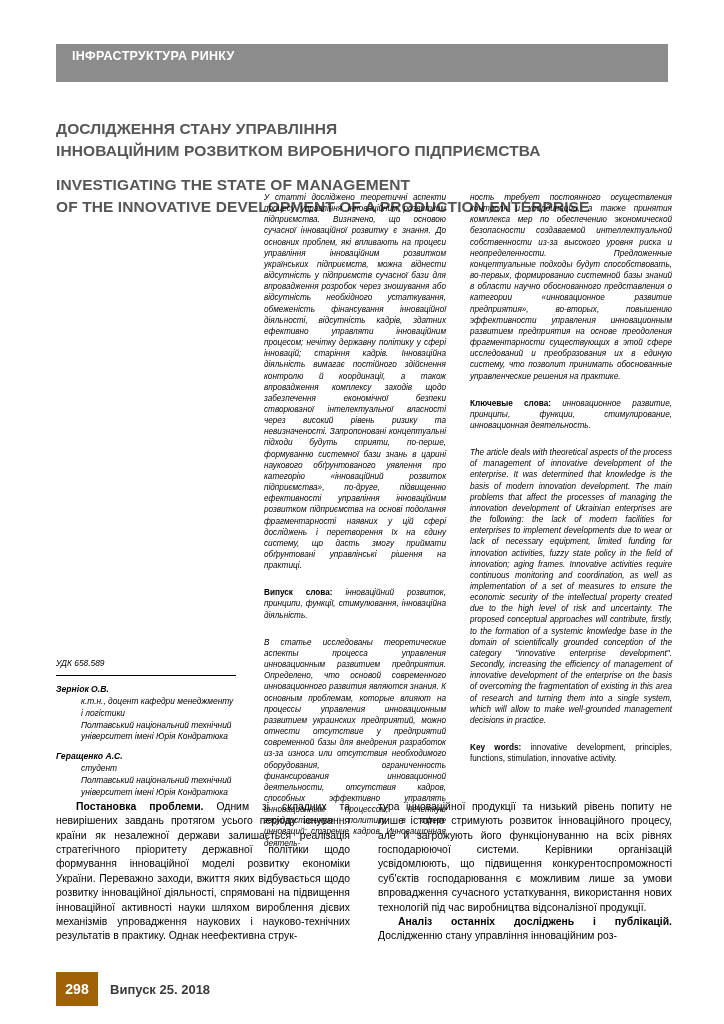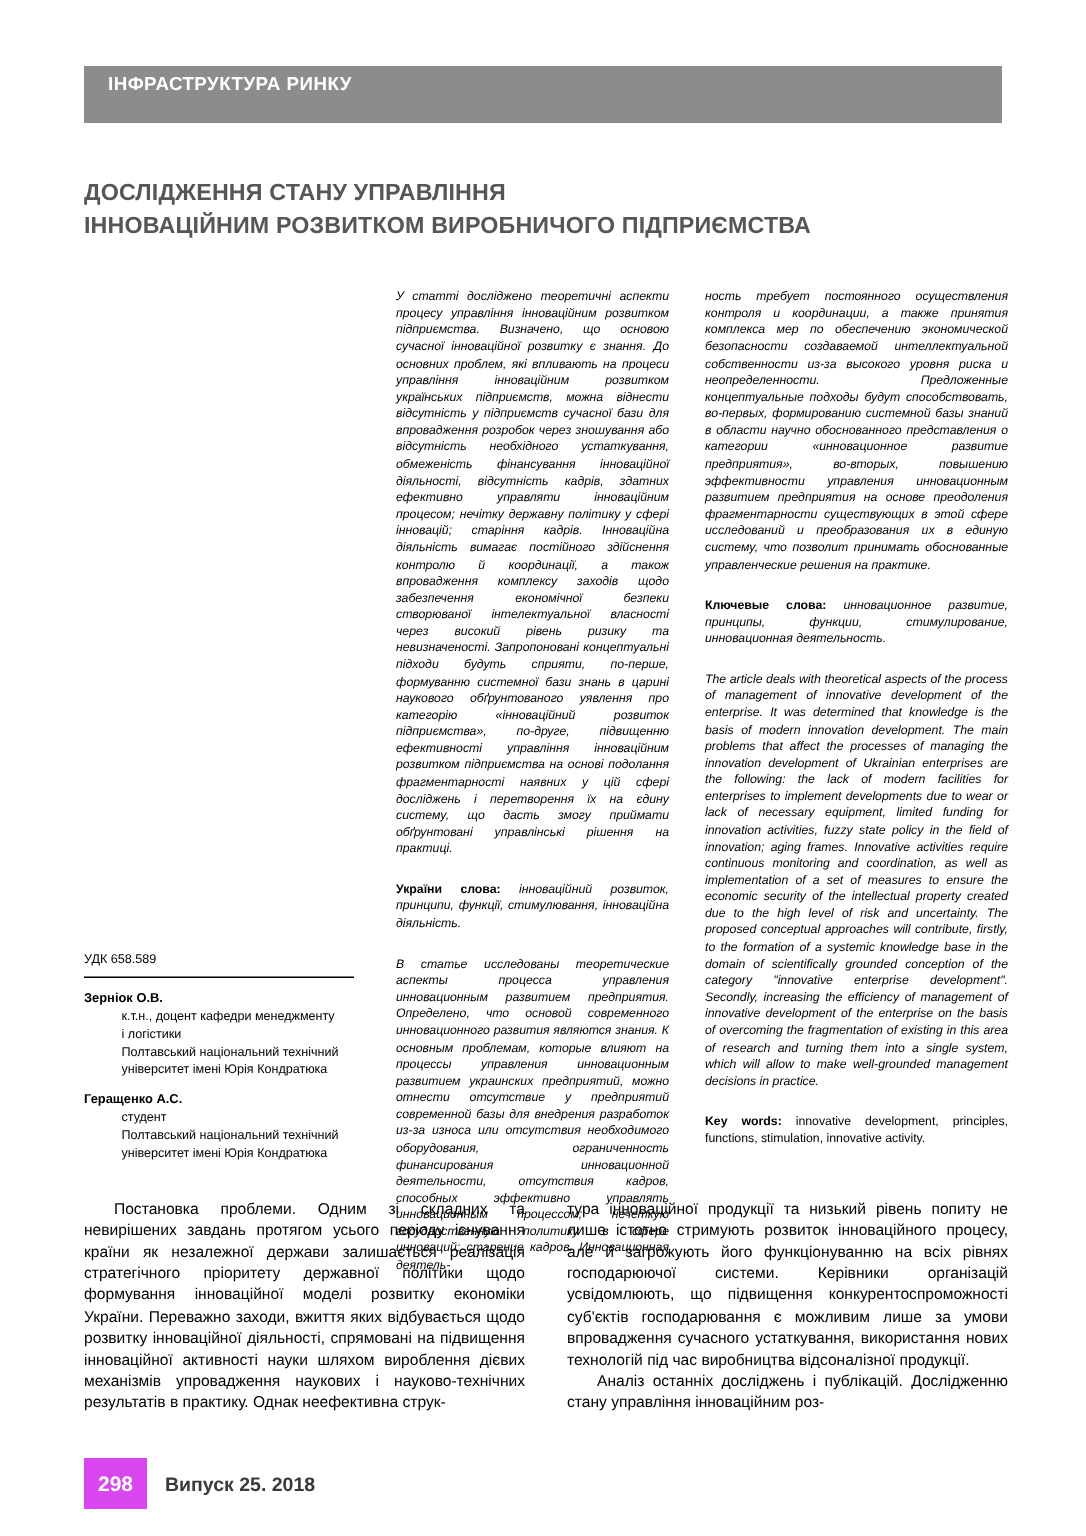--- a/index.html
+++ b/index.html
@@ -97,25 +97,26 @@
     font-style: italic;
   }
   .kw-label {
     font-weight: bold;
     font-style: normal;
   }
 
   
   .meta-inner {
     position: absolute;
-    top: 458px;
+    top: 482px;
     left: 0;
     width: 180px;
     font-size: 8.4px;
     line-height: 1.42;
+    font-style: italic;
   }
   .udc {
     font-size: 8.4px;
     margin-bottom: 5px;
   }
   .rule {
     width: 100%;
     height: 1px;
     background: #000;
     margin: 0 0 7px 0;
@@ -149,39 +150,39 @@
     line-height: 1.38;
     text-align: justify;
   }
   .body-col.left { left: 0; }
   .body-col.right { left: 322px; }
   .body-col p {
     margin: 0;
     text-indent: 20px;
   }
   .run-head {
-    font-weight: normal;
+    font-weight: bold;
     margin-top: 11px;
   }
 
   
   .footer {
     position: absolute;
     left: 56px;
     top: 972px;
     width: 616px;
     height: 34px;
   }
   .page-num-box {
     position: absolute;
     left: 0;
     top: 0;
     width: 42px;
     height: 34px;
-    background: #d946ef;
+    background: #a16207;
     color: #ffffff;
     font-size: 14px;
     font-weight: bold;
     display: flex;
     align-items: center;
     justify-content: center;
   }
   .issue-label {
     position: absolute;
     left: 54px;
@@ -197,20 +198,24 @@
 <div class="page">
 
   <div class="journal-bar">
     <span class="journal-name">ІНФРАСТРУКТУРА РИНКУ</span>
   </div>
 
   <div class="title-block">
     <div class="title-ua">
       <div>ДОСЛІДЖЕННЯ СТАНУ УПРАВЛІННЯ</div>
       <div>ІННОВАЦІЙНИМ РОЗВИТКОМ ВИРОБНИЧОГО ПІДПРИЄМСТВА</div>
+    </div>
+    <div class="title-en">
+      <div>INVESTIGATING THE STATE OF MANAGEMENT</div>
+      <div>OF THE INNOVATIVE DEVELOPMENT OF A PRODUCTION ENTERPRISE</div>
     </div>
   </div>
 
   <div class="abstract-area">
 
     <div class="col col-meta">
       <div class="meta-inner">
         <div class="udc">УДК 658.589</div>
         <div class="rule"></div>
 
@@ -228,21 +233,21 @@
           <div class="author-name">Геращенко А.С.</div>
           <div class="author-line">студент</div>
           <div class="author-line">Полтавський національний технічний</div>
           <div class="author-line">університет імені Юрія Кондратюка</div>
         </div>
       </div>
     </div>
 
     <div class="col col-ua">
       <p class="it">У статті досліджено теоретичні аспекти процесу управління інноваційним розвитком підприємства. Визначено, що основою сучасної інноваційної розвитку є знання. До основних проблем, які впливають на процеси управління інноваційним розвитком українських підприємств, можна віднести відсутність у підприємств сучасної бази для впровадження розробок через зношування або відсутність необхідного устаткування, обмеженість фінансування інноваційної діяльності, відсутність кадрів, здатних ефективно управляти інноваційним процесом; нечітку державну політику у сфері інновацій; старіння кадрів. Інноваційна діяльність вимагає постійного здійснення контролю й координації, а також впровадження комплексу заходів щодо забезпечення економічної безпеки створюваної інтелектуальної власності через високий рівень ризику та невизначеності. Запропоновані концептуальні підходи будуть сприяти, по-перше, формуванню системної бази знань в царині наукового обґрунтованого уявлення про категорію «інноваційний розвиток підприємства», по-друге, підвищенню ефективності управління інноваційним розвитком підприємства на основі подолання фрагментарності наявних у цій сфері досліджень і перетворення їх на єдину систему, що дасть змогу приймати обґрунтовані управлінські рішення на практиці.</p>
-      <p><span class="kw-label">України слова:</span> <span class="it">інноваційний розвиток, принципи, функції, стимулювання, інноваційна діяльність.</span></p>
+      <p><span class="kw-label">Випуск слова:</span> <span class="it">інноваційний розвиток, принципи, функції, стимулювання, інноваційна діяльність.</span></p>
       <p class="it">В статье исследованы теоретические аспекты процесса управления инновационным развитием предприятия. Определено, что основой современного инновационного развития являются знания. К основным проблемам, которые влияют на процессы управления инновационным развитием украинских предприятий, можно отнести отсутствие у предприятий современной базы для внедрения разработок из-за износа или отсутствия необходимого оборудования, ограниченность финансирования инновационной деятельности, отсутствия кадров, способных эффективно управлять инновационным процессом; нечеткую государственную политику в сфере инноваций; старение кадров. Инновационная деятель-</p>
     </div>
 
     <div class="col col-ru">
       <p class="it">ность требует постоянного осуществления контроля и координации, а также принятия комплекса мер по обеспечению экономической безопасности создаваемой интеллектуальной собственности из-за высокого уровня риска и неопределенности. Предложенные концептуальные подходы будут способствовать, во-первых, формированию системной базы знаний в области научно обоснованного представления о категории «инновационное развитие предприятия», во-вторых, повышению эффективности управления инновационным развитием предприятия на основе преодоления фрагментарности существующих в этой сфере исследований и преобразования их в единую систему, что позволит принимать обоснованные управленческие решения на практике.</p>
       <p><span class="kw-label">Ключевые слова:</span> <span class="it">инновационное развитие, принципы, функции, стимулирование, инновационная деятельность.</span></p>
       <p class="it">The article deals with theoretical aspects of the process of management of innovative development of the enterprise. It was determined that knowledge is the basis of modern innovation development. The main problems that affect the processes of managing the innovation development of Ukrainian enterprises are the following: the lack of modern facilities for enterprises to implement developments due to wear or lack of necessary equipment, limited funding for innovation activities, fuzzy state policy in the field of innovation; aging frames. Innovative activities require continuous monitoring and coordination, as well as implementation of a set of measures to ensure the economic security of the intellectual property created due to the high level of risk and uncertainty. The proposed conceptual approaches will contribute, firstly, to the formation of a systemic knowledge base in the domain of scientifically grounded conception of the category "innovative enterprise development". Secondly, increasing the efficiency of management of innovative development of the enterprise on the basis of overcoming the fragmentation of existing in this area of research and turning them into a single system, which will allow to make well-grounded management decisions in practice.</p>
       <p><span class="kw-label">Key words:</span> <span>innovative development, principles, functions, stimulation, innovative activity.</span></p>
     </div>
   </div>

